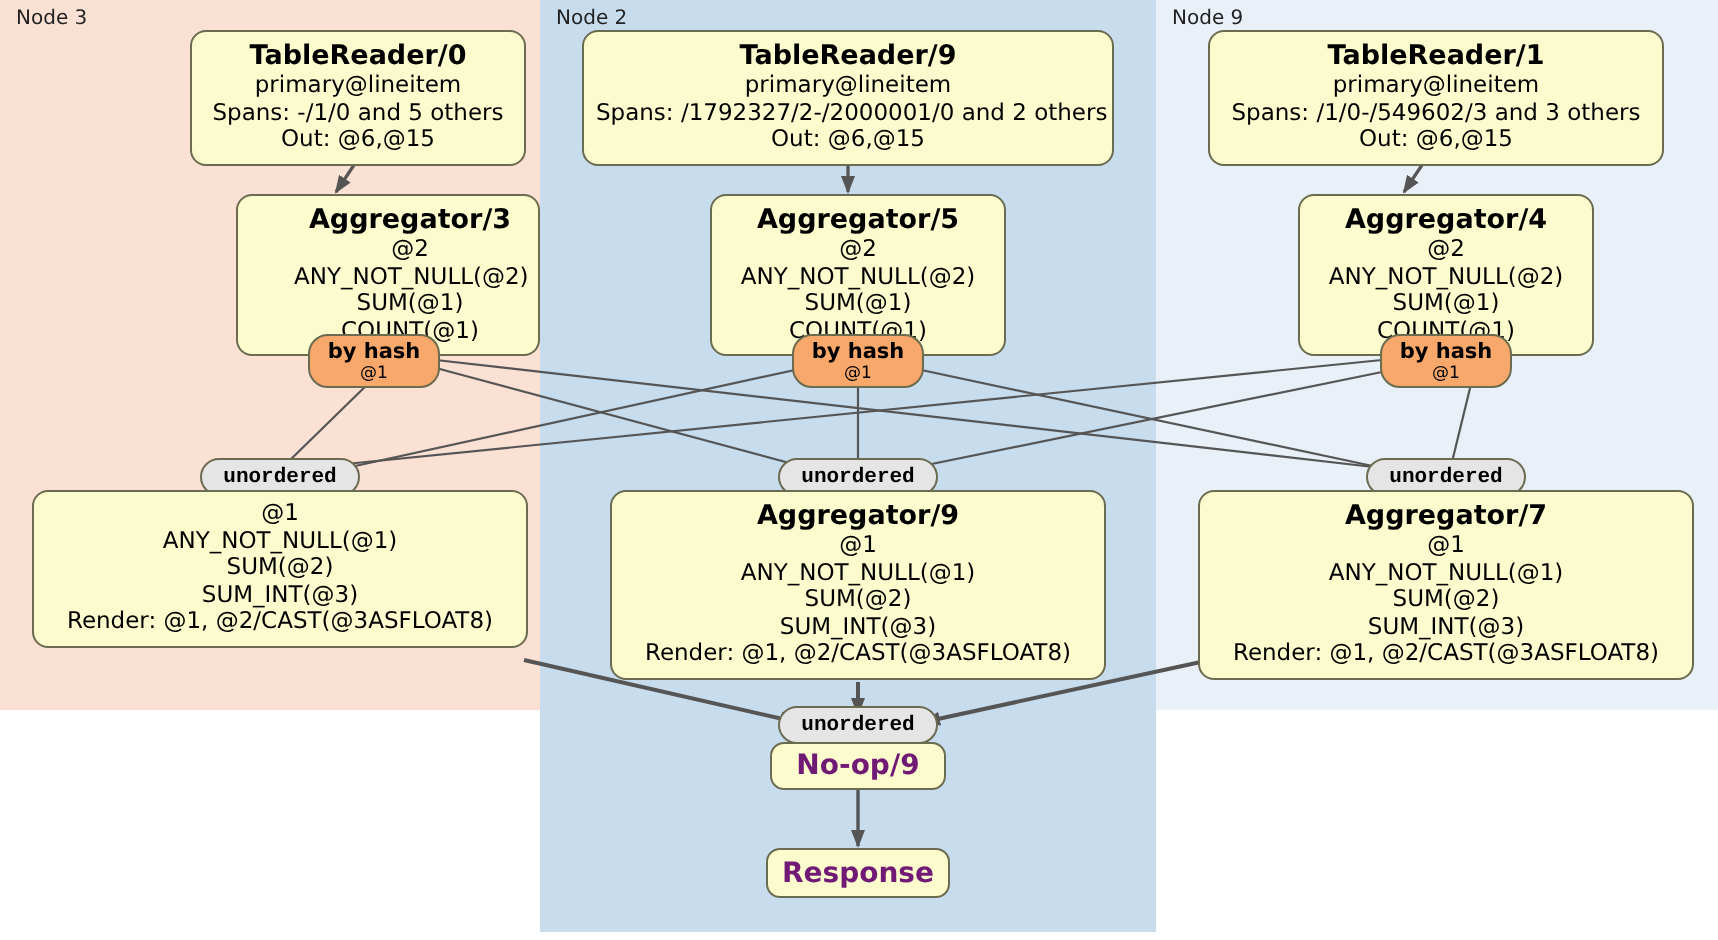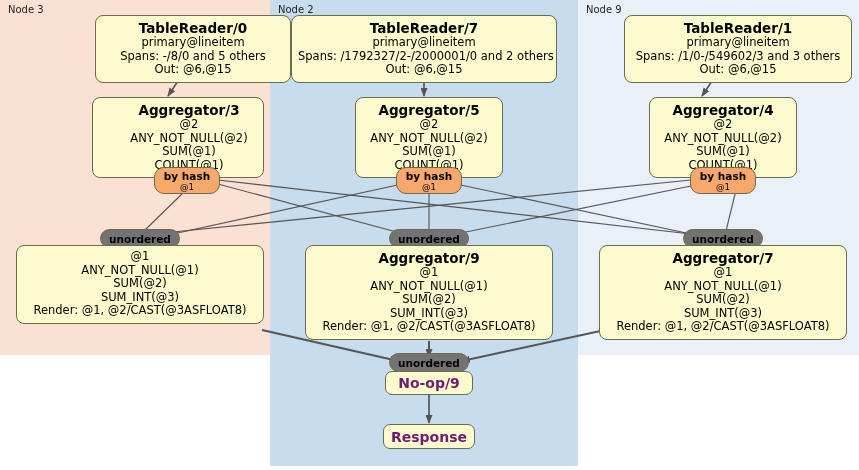--- a/index.html
+++ b/index.html
@@ -74,22 +74,23 @@
     display: flex;
     flex-direction: column;
     align-items: center;
     justify-content: center;
   }
   .pill.hash {
     background: #f7a86a;
     border-radius: 10px;
   }
   .pill.unordered {
-    background: #737373;
+    background: #e5e5e5;
     border-radius: 14px;
+    font-family: Liberation Mono, monospace;
   }
   .pill-main {
     font-weight: bold;
     font-size: 10.5px;
     line-height: 12px;
   }
   .pill-sub {
     font-size: 8.5px;
     line-height: 10px;
   }
@@ -149,42 +150,42 @@
     <line x1="691" y1="186" x2="456" y2="234" stroke="#555555" stroke-width="1.1"></line>
     <line x1="736" y1="190" x2="726" y2="231" stroke="#555555" stroke-width="1.1"></line>
 
     <line x1="262" y1="330" x2="398" y2="361" stroke="#555555" stroke-width="2" marker-end="url(#arrowhead)"></line>
     <line x1="429" y1="341" x2="429" y2="357" stroke="#555555" stroke-width="2" marker-end="url(#arrowhead)"></line>
     <line x1="605" y1="330" x2="462" y2="361" stroke="#555555" stroke-width="2" marker-end="url(#arrowhead)"></line>
 
     <line x1="429" y1="395" x2="429" y2="423" stroke="#555555" stroke-width="1.7" marker-end="url(#arrowhead)"></line>
   </svg>
 
-  <div class="proc-box" style="left:95px; top:15px; width:196px;">
+  <div class="proc-box" style="left:95px; top:15px; width:168px;">
     <span class="proc-title">TableReader/0</span>
     <span class="proc-line">primary@lineitem</span>
-    <span class="proc-line">Spans: -/8/0 and 5 others</span>
+    <span class="proc-line">Spans: -/1/0 and 5 others</span>
     <span class="proc-line">Out: @6,@15</span>
   </div>
 
   <div class="proc-box" style="left:291px; top:15px; width:266px;">
-    <span class="proc-title">TableReader/7</span>
+    <span class="proc-title">TableReader/9</span>
     <span class="proc-line">primary@lineitem</span>
     <span class="proc-line">Spans: /1792327/2-/2000001/0 and 2 others</span>
     <span class="proc-line">Out: @6,@15</span>
   </div>
 
-  <div class="proc-box" style="left:604px; top:15px; width:228px;margin-left:20px;">
+  <div class="proc-box" style="left:604px; top:15px; width:228px;">
     <span class="proc-title">TableReader/1</span>
     <span class="proc-line">primary@lineitem</span>
     <span class="proc-line">Spans: /1/0-/549602/3 and 3 others</span>
     <span class="proc-line">Out: @6,@15</span>
   </div>
 
-  <div class="proc-box" style="left:92px; top:97px; width:172px;padding-left:28px;">
+  <div class="proc-box" style="left:118px; top:97px; width:152px;padding-left:28px;">
     <span class="proc-title">Aggregator/3</span>
     <span class="proc-line">@2</span>
     <span class="proc-line">ANY_NOT_NULL(@2)</span>
     <span class="proc-line">SUM(@1)</span>
     <span class="proc-line">COUNT(@1)</span>
   </div>
 
   <div class="proc-box" style="left:355px; top:97px; width:148px;">
     <span class="proc-title">Aggregator/5</span>
     <span class="proc-line">@2</span>

